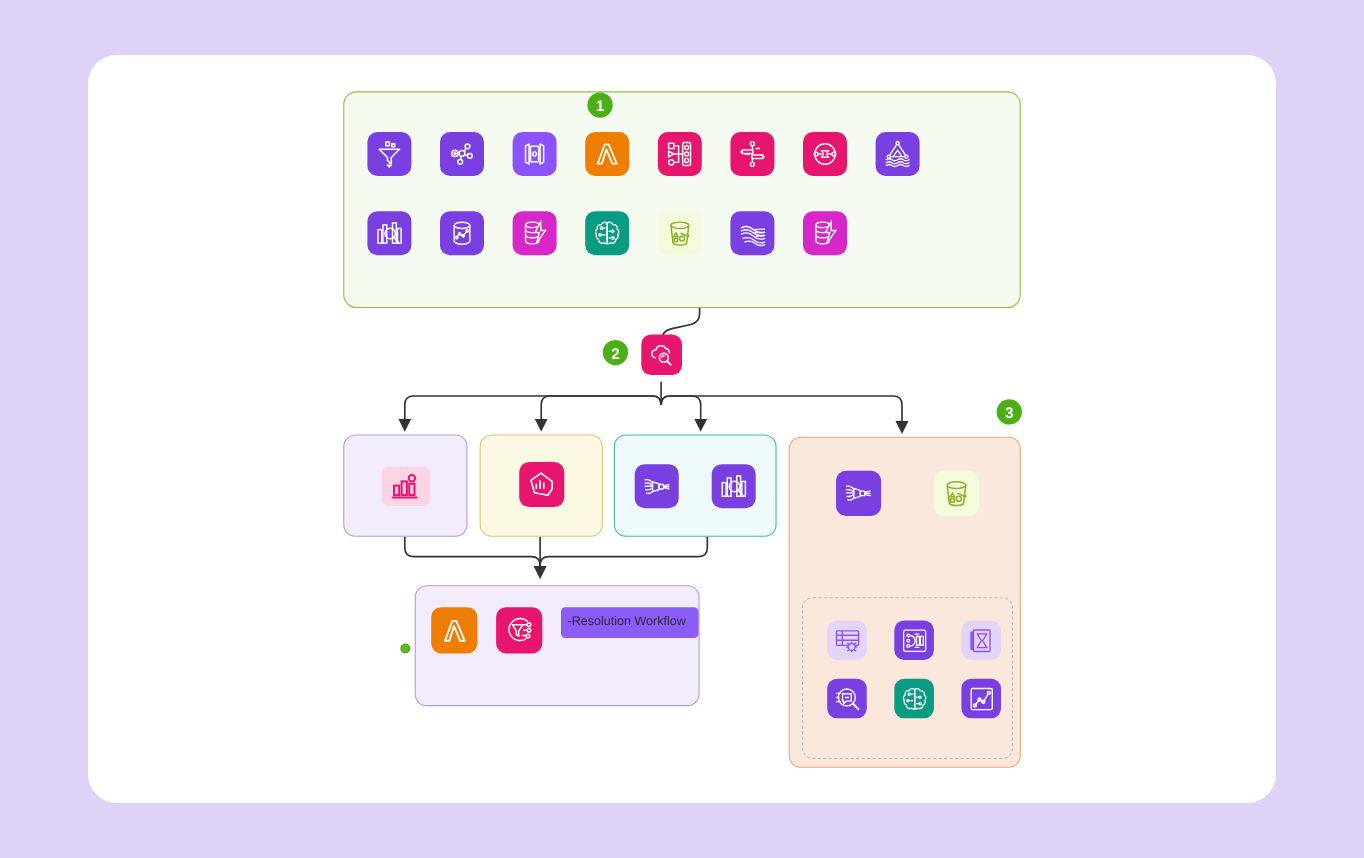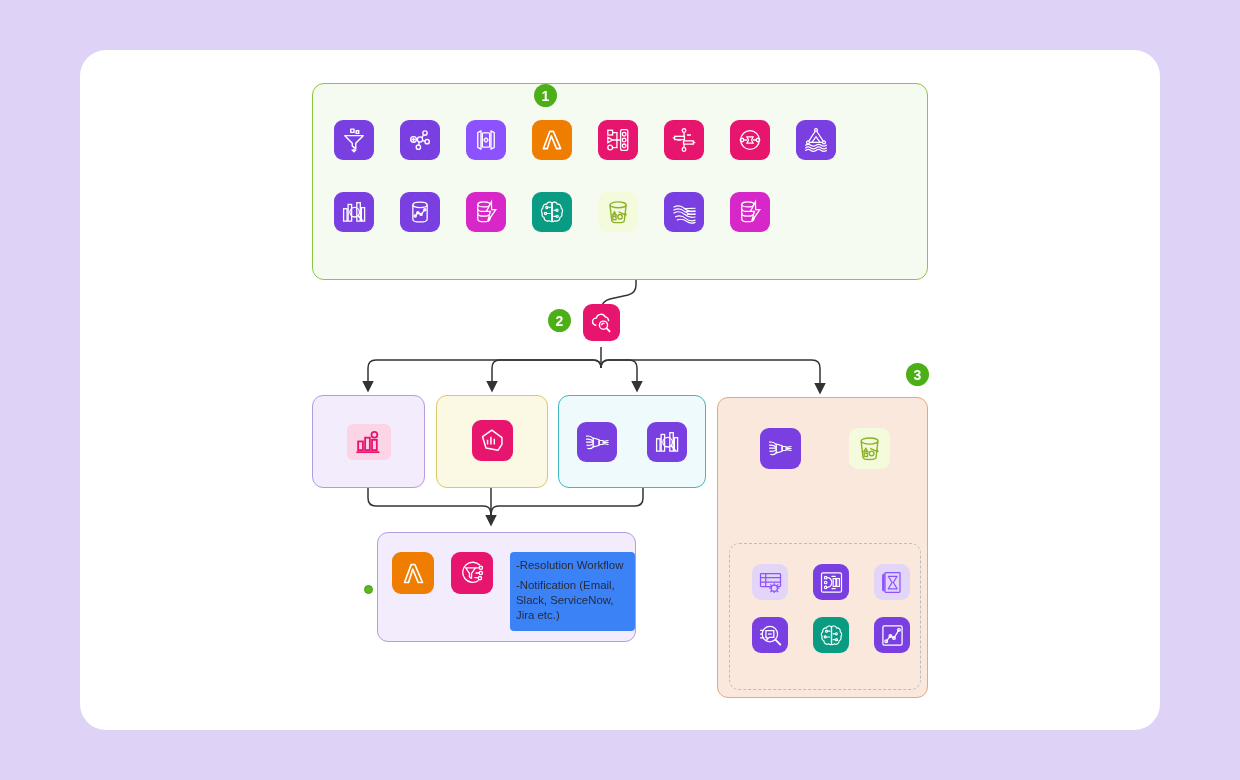--- a/index.html
+++ b/index.html
@@ -55,21 +55,21 @@
   .dashed {
     border:1.6px dashed #bdbdbd;
     border-radius:10px;
     background:transparent;
   }
 
   .icon-row { display:flex; align-items:center; }
 
   
   .text-card {
-    background:#3b82f6;
+    background:#8b5cf6;
     border-radius:4px;
     padding:6px 8px 7px 6px;
     color:#2a2a3a;
     font-size:11.4px;
     line-height:1.33;
     font-family:"Liberation Sans", sans-serif;
   }
   .text-card p { margin:0 0 5px 0; }
   .text-card p:last-child { margin-bottom:0; }
 
@@ -433,18 +433,17 @@
           <path d="M18.8 5.4 A8.6 8.6 0 1 0 17.6 18.4"></path>
           <path d="M6.6 7.6 H15 L11.6 12.4 V16.6 L9.8 15.4 V12.4 Z"></path>
           <path d="M15 7.6 h3.2 M15 12 h3.2 M14 16 h3.6"></path>
           <circle cx="19.6" cy="7.6" r="1.4"></circle>
             <circle cx="19.6" cy="12" r="1.4"></circle>
             <circle cx="18.8" cy="16.4" r="1.4"></circle>
         </svg>
       </div>
       <div class="text-card" style="width:135px;">
         <p>-Resolution Workflow</p>
-        <p>-Notification (Email, Slack, ServiceNow, Jira etc.)</p>
       </div>
     </div>
   </div>
 
 </div>
 
 </body></html>

